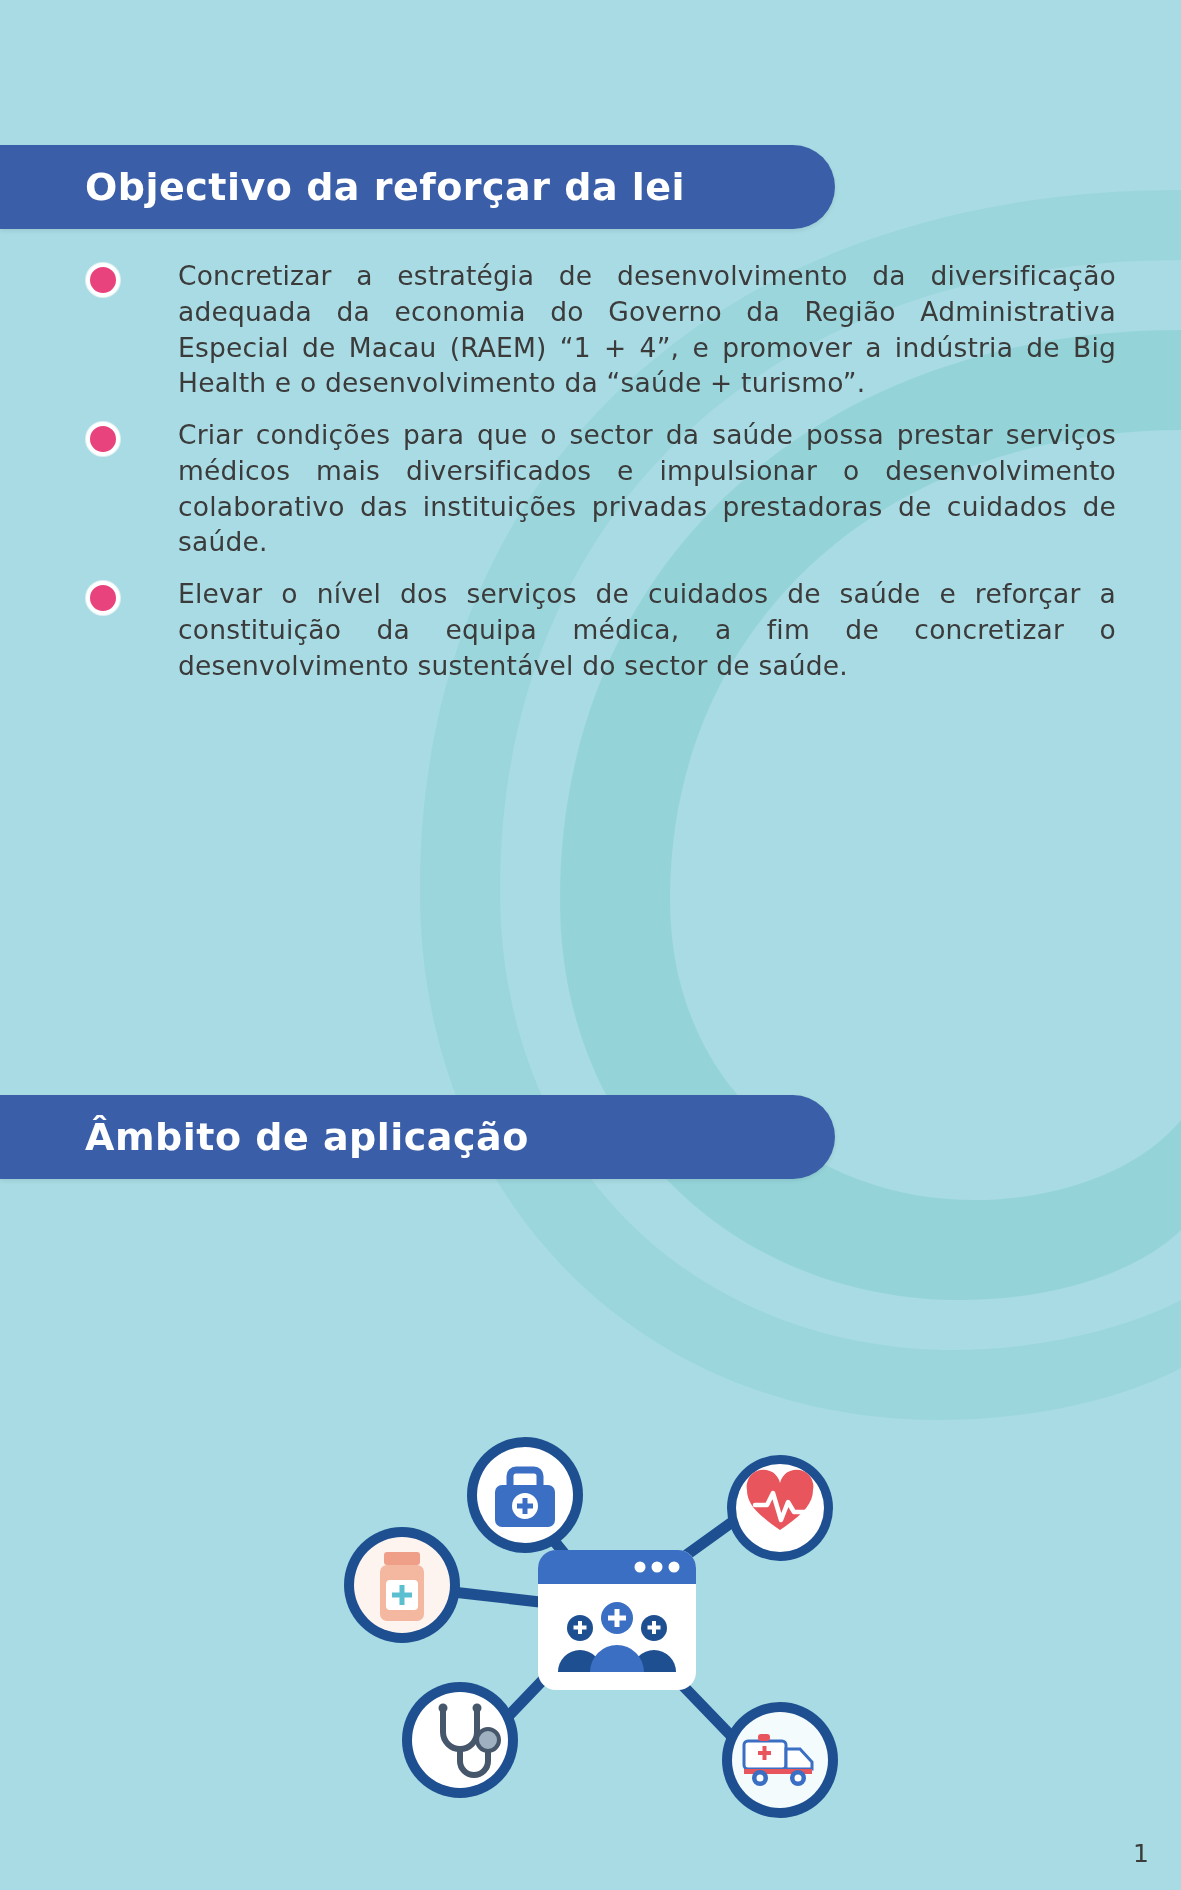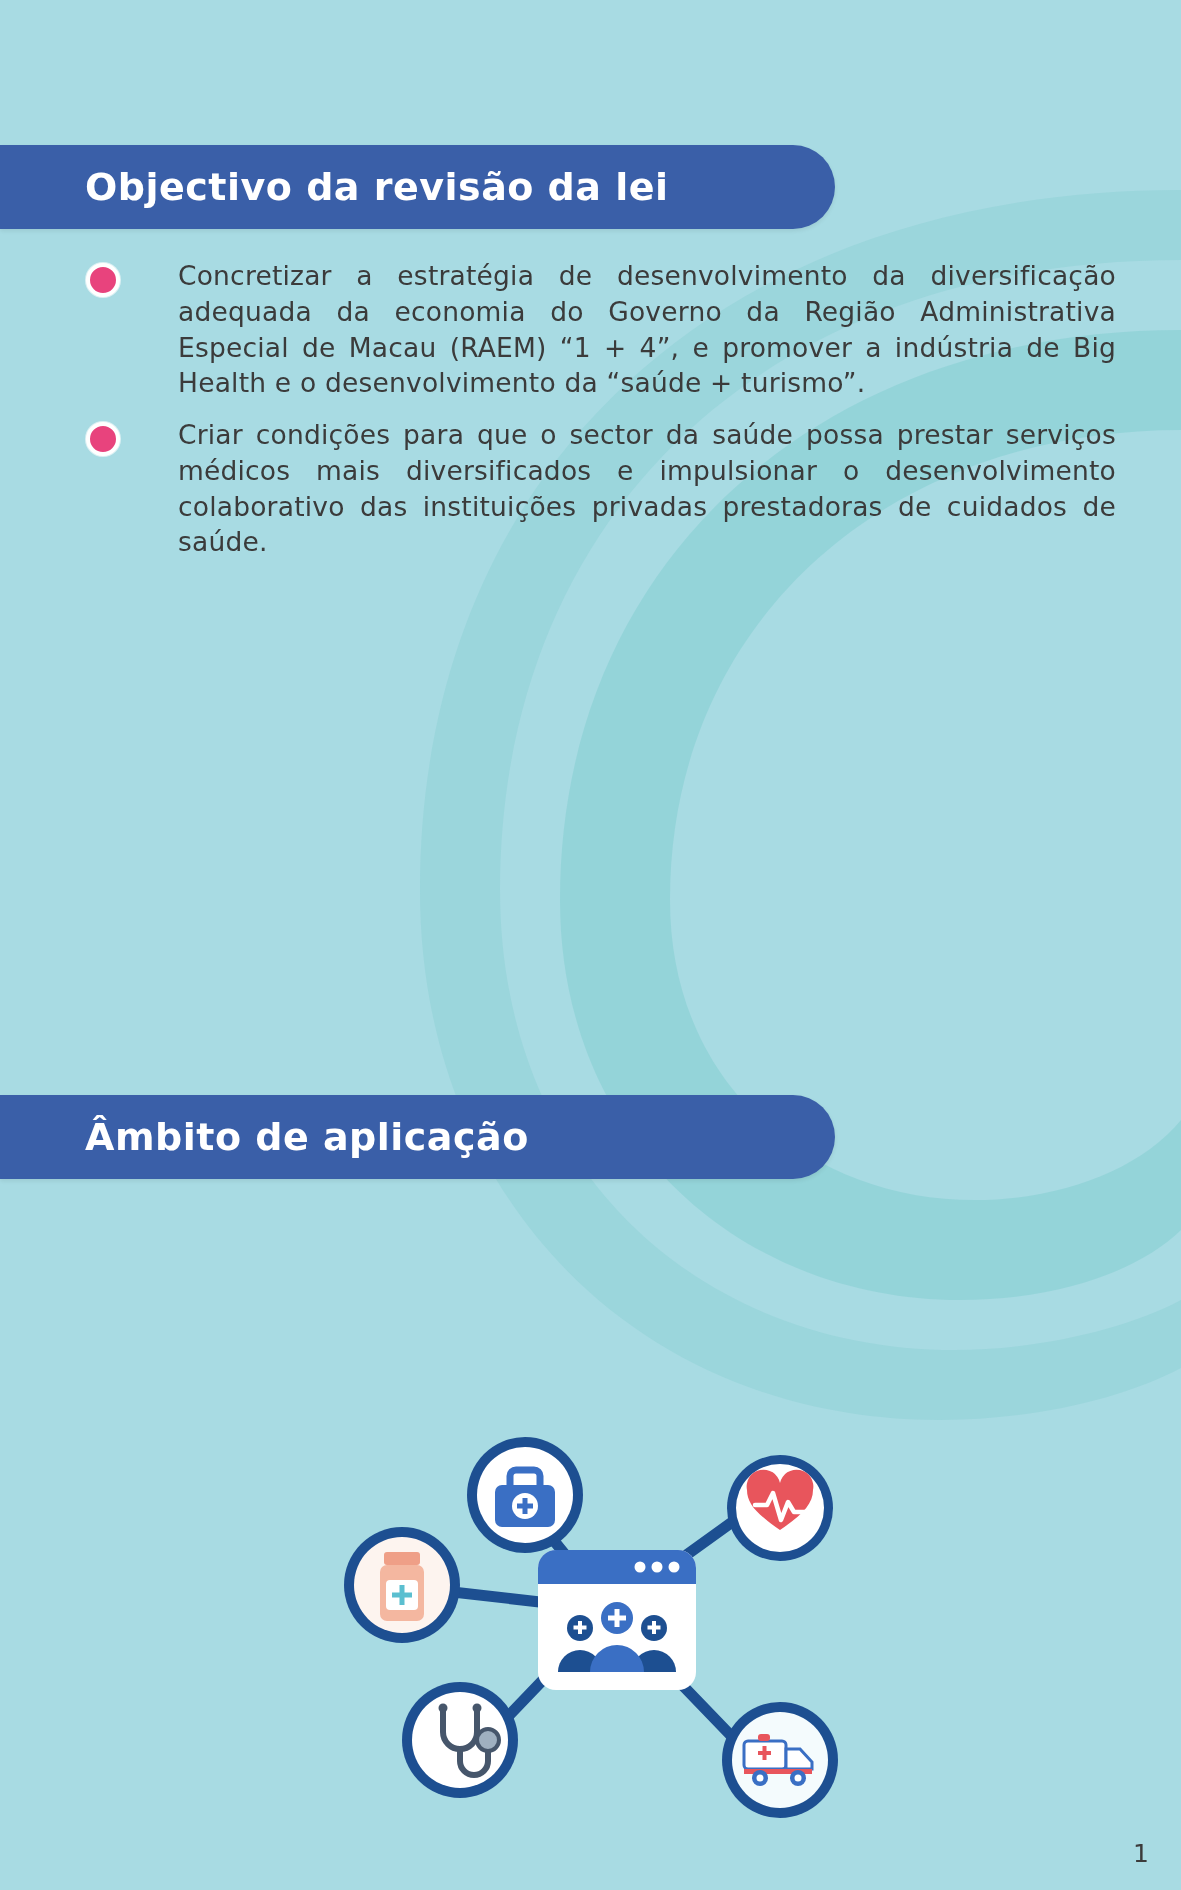--- a/index.html
+++ b/index.html
@@ -122,31 +122,35 @@
   </defs>
   <g clip-path="url(#pageclip)">
     <path d="M1181,330 C820,330 560,560 560,900 C560,1140 740,1300 960,1300 C1060,1300 1140,1270 1181,1230 L1181,1120 C1140,1170 1060,1200 975,1200 C810,1200 670,1085 670,900 C670,620 890,430 1181,430 Z" fill="#8ed2d6" opacity="0.75"></path>
     <path d="M1181,190 C720,190 420,470 420,890 C420,1200 640,1420 940,1420 C1030,1420 1120,1400 1181,1368 L1181,1300 C1125,1330 1035,1350 955,1350 C700,1350 500,1170 500,890 C500,520 760,260 1181,260 Z" fill="#8ed2d6" opacity="0.5"></path>
   </g>
 </svg>
 
 <div class="page">
 
   <div class="section-bar" id="bar-objective">
-    <span class="title">Objectivo da revisão da lei</span>
+    <span class="title">Objectivo da reforçar da lei</span>
   </div>
 
   <div class="bullet-list" id="list-objective">
     <div class="bullet-item">
       <span class="bullet-dot"></span>
       <span class="bullet-text">Concretizar a estratégia de desenvolvimento da diversificação adequada da economia do Governo da Região Administrativa Especial de Macau (RAEM) “1 + 4”, e promover a indústria de Big Health e o desenvolvimento da “saúde + turismo”.</span>
     </div>
     <div class="bullet-item">
       <span class="bullet-dot"></span>
       <span class="bullet-text">Criar condições para que o sector da saúde possa prestar serviços médicos mais diversificados e impulsionar o desenvolvimento colaborativo das instituições privadas prestadoras de cuidados de saúde.</span>
+    </div>
+    <div class="bullet-item">
+      <span class="bullet-dot"></span>
+      <span class="bullet-text">Elevar o nível dos serviços de cuidados de saúde e reforçar a constituição da equipa médica, a fim de concretizar o desenvolvimento sustentável do sector de saúde.</span>
     </div>
   </div>
 
   <div class="section-bar" id="bar-scope">
     <span class="title">Âmbito de aplicação</span>
   </div>
 
 
   <svg class="illustration" viewBox="0 0 540 420" xmlns="http://www.w3.org/2000/svg">
 

